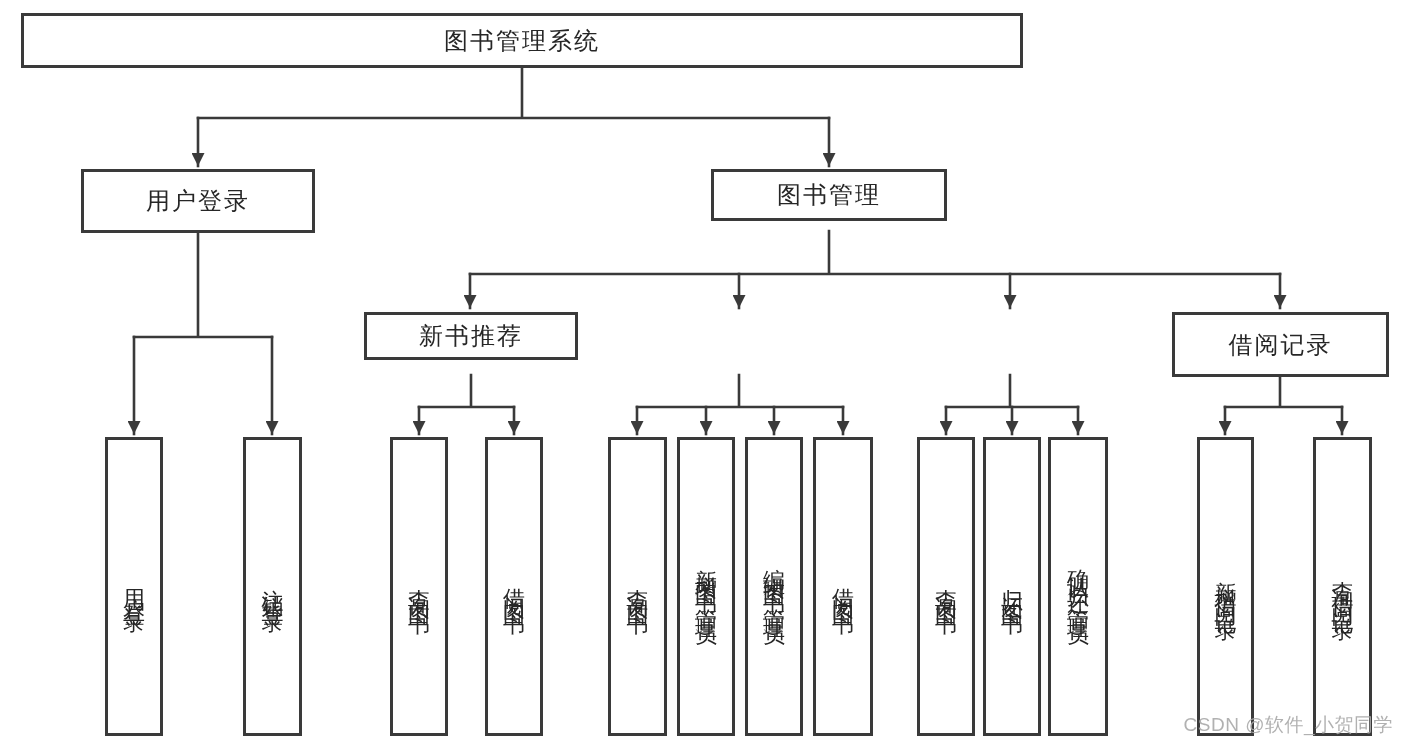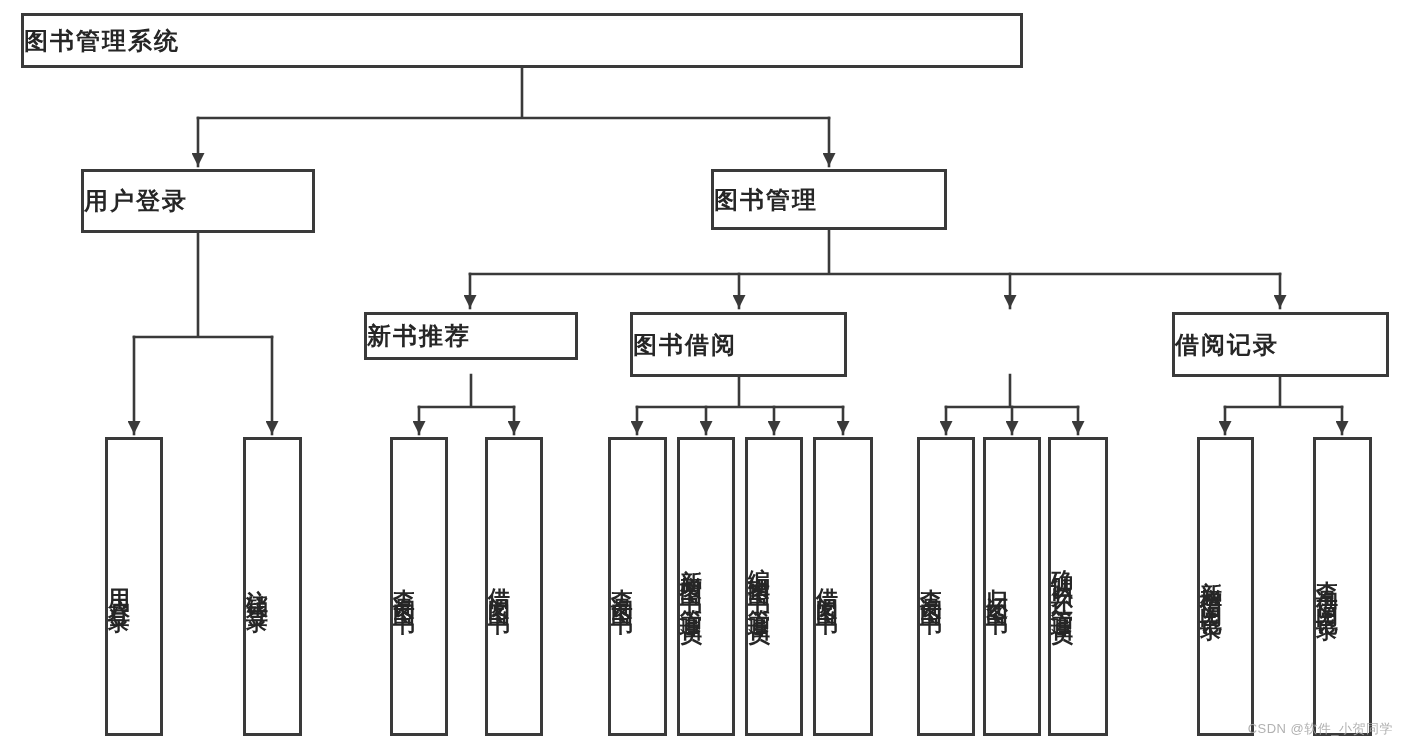--- a/index.html
+++ b/index.html
@@ -18,43 +18,42 @@
     overflow:hidden;
   }
   .connector{position:absolute;left:0;top:0;z-index:0;}
   .connector path{stroke:var(--line);stroke-width:2.6;fill:none;stroke-linecap:square;}
   .connector marker path{fill:var(--line);stroke:none;}
   .box{
     position:absolute;
     box-sizing:border-box;
     background:#ffffff;
     border:3px solid var(--box-border);
-    display:flex;align-items:center;justify-content:flex-start;
+    display:flex;align-items:center;justify-content:center;
     z-index:1;
-    font-weight:bold;
   }
   .hlbl{
     font-size:24px;
     letter-spacing:2px;
     white-space:nowrap;
     color:var(--text);
   }
   .vlbl{
     writing-mode:vertical-rl;
     text-orientation:mixed;
     font-size:22px;
     line-height:1;
     letter-spacing:8px;
     color:var(--text);
   }
   .watermark{
     position:absolute;
     right:12px;bottom:9px;
     z-index:3;
-    font-size:13px;
+    font-size:19px;
     letter-spacing:0.5px;
     color:var(--watermark);
     opacity:0.9;
     white-space:nowrap;
   }
 </style>
 </head>
 <body>
 
 <div class="stage">
@@ -95,29 +94,26 @@
     <path d="M1342 407 V434" marker-end="url(#arw)"></path>
   </svg>
 
   <div class="box" style="left:21px;top:13px;width:1002px;height:55px">
     <span class="hlbl">图书管理系统</span>
   </div>
 
   <div class="box" style="left:81px;top:169px;width:234px;height:64px">
     <span class="hlbl">用户登录</span>
   </div>
-  <div class="box" style="left:711px;top:169px;width:236px;height:61px">
+  <div class="box" style="left:711px;top:169px;width:236px;height:52px">
     <span class="hlbl">图书管理</span>
   </div>
 
   <div class="box" style="left:364px;top:312px;width:214px;height:48px">
     <span class="hlbl">新书推荐</span>
-  </div>
-  <div class="box" style="left:630px;top:312px;width:217px;height:65px">
-    <span class="hlbl">图书借阅</span>
   </div>
   <div class="box" style="left:1172px;top:312px;width:217px;height:65px">
     <span class="hlbl">借阅记录</span>
   </div>
 
   <div class="box" style="left:105px;top:437px;width:58px;height:299px">
     <span class="vlbl">用户登录</span>
   </div>
   <div class="box" style="left:243px;top:437px;width:59px;height:299px">
     <span class="vlbl">注销登录</span>

